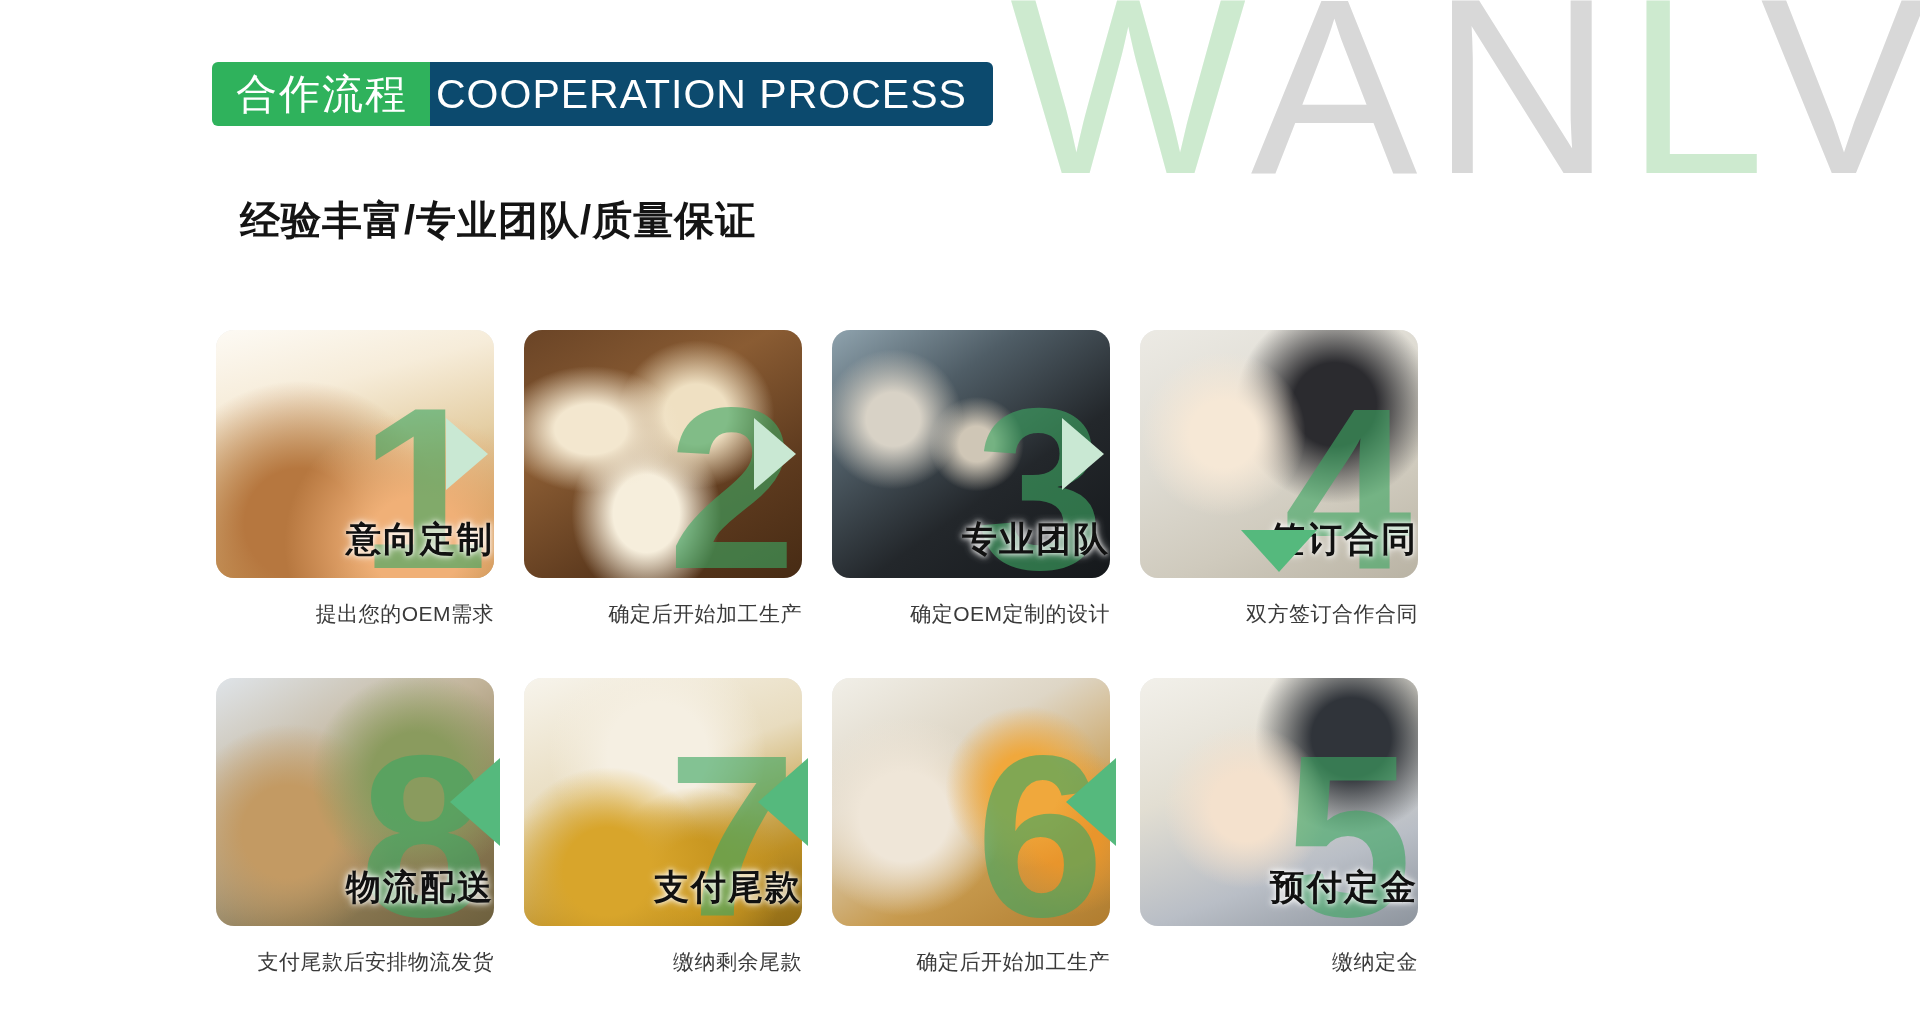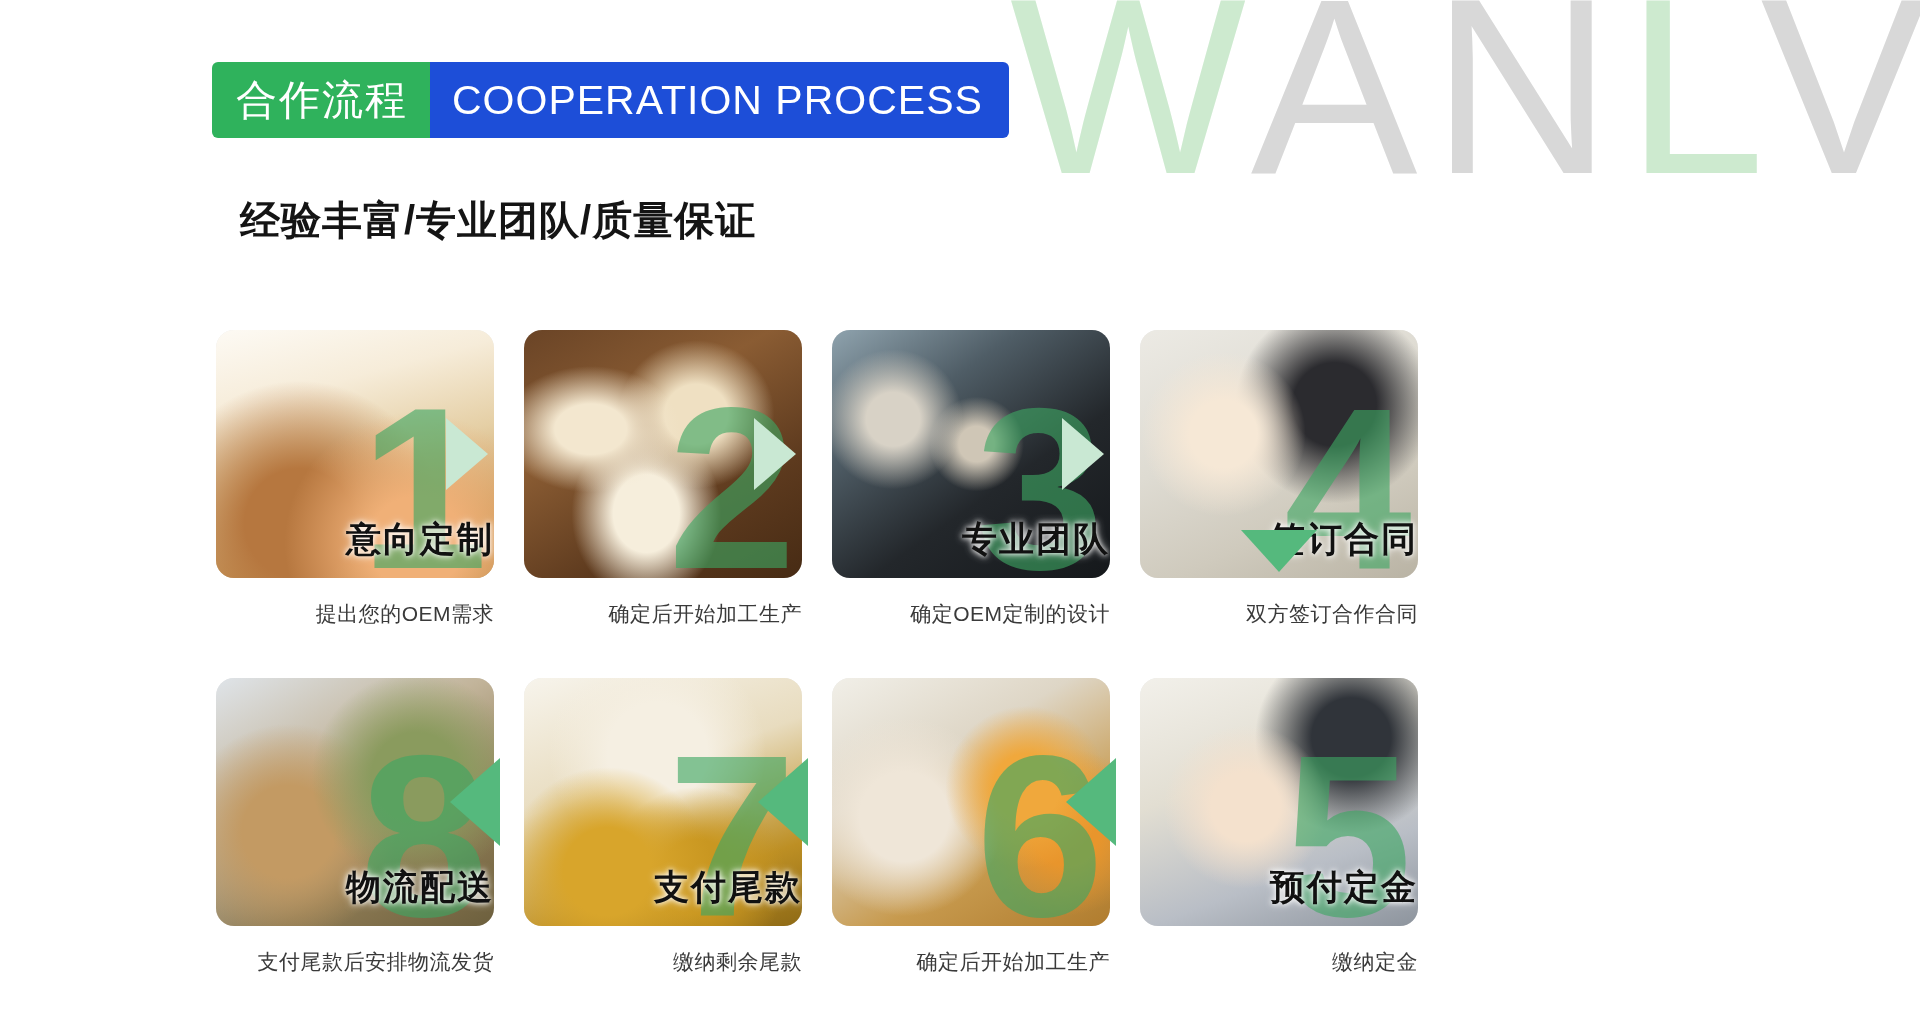--- a/index.html
+++ b/index.html
@@ -27,40 +27,40 @@
   .wm-y { color: #d8d8d8; }
 
   
   .banner {
     position: absolute;
     top: 62px; left: 212px;
     display: flex;
     align-items: stretch;
     border-radius: 6px;
     overflow: hidden;
-    height: 76px;
+    height: 64px;
   }
   .banner-cn {
     background: #2fb25c;
     color: #fff;
     font-size: 41px;
     font-weight: 400;
     letter-spacing: 2px;
     display: flex; align-items: center;
     padding: 0 22px 0 24px;
     line-height: 1;
   }
   .banner-en {
-    background: #1d4ed8;
+    background: #0c4a6e;
     color: #fff;
     font-size: 41px;
     font-weight: 400;
     letter-spacing: 1px;
     display: flex; align-items: center;
-    padding: 0 26px 0 22px;
+    padding: 0 26px 0 6px;
     line-height: 1;
   }
 
   
   .subtitle {
     position: absolute;
     top: 200px; left: 240px;
     font-size: 40px;
     font-weight: 700;
     color: #141414;

